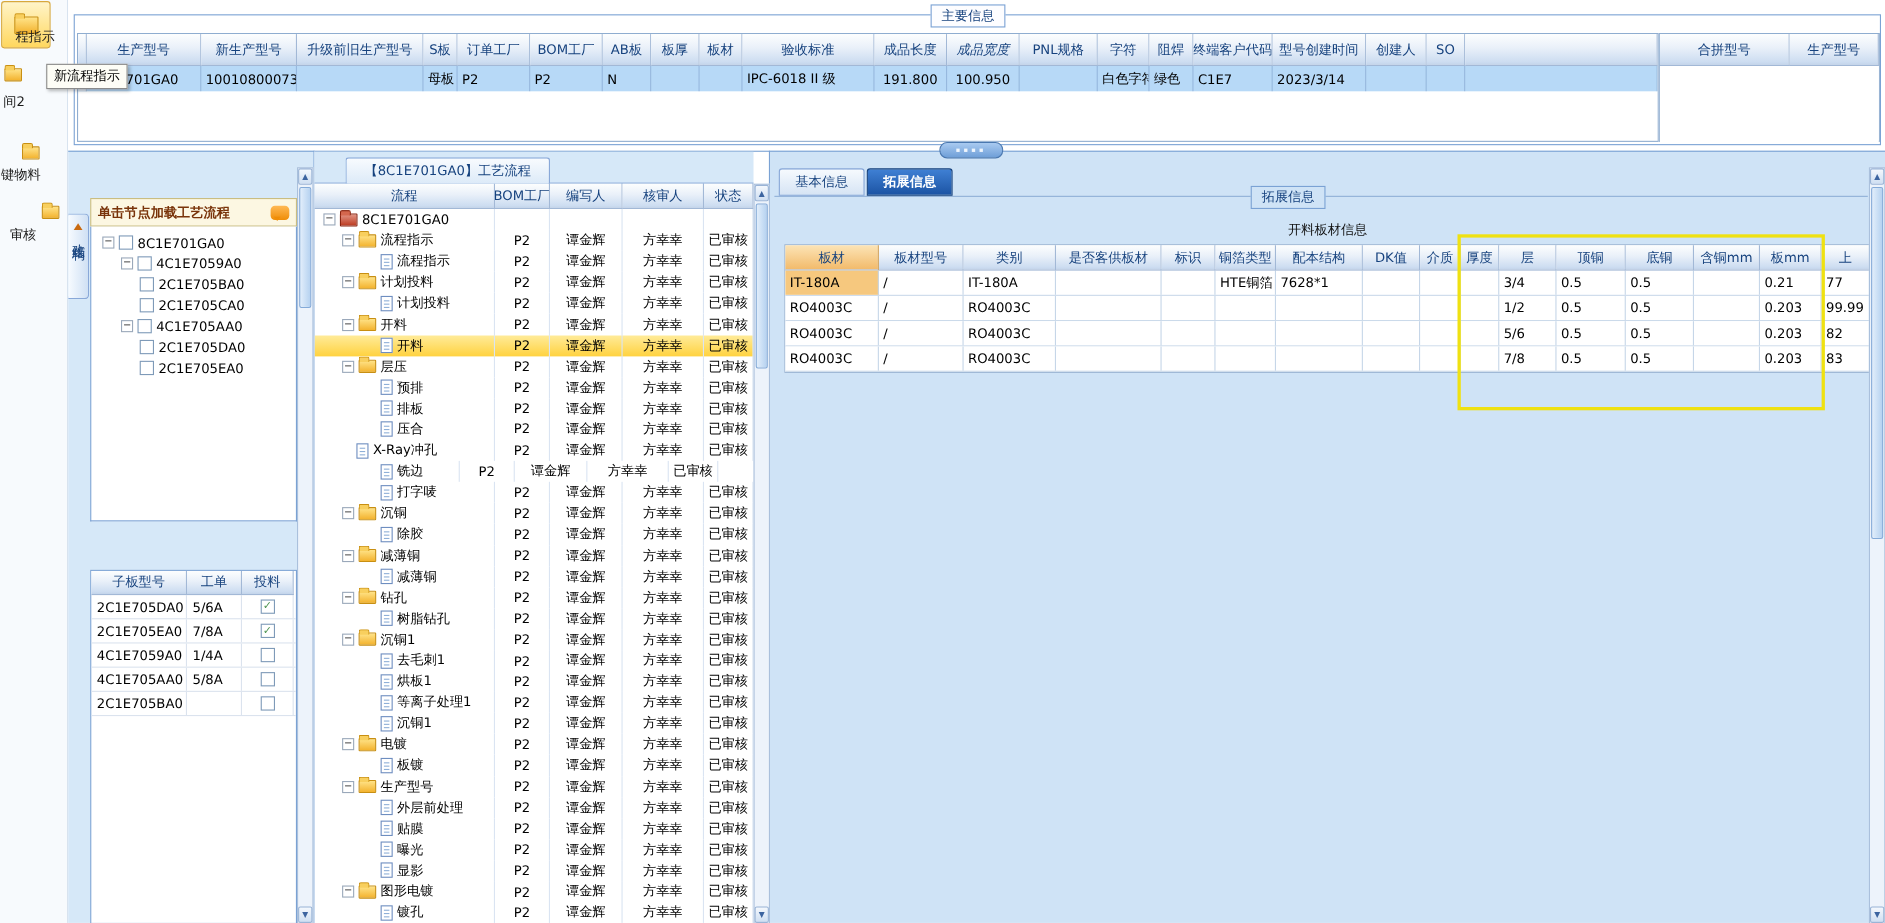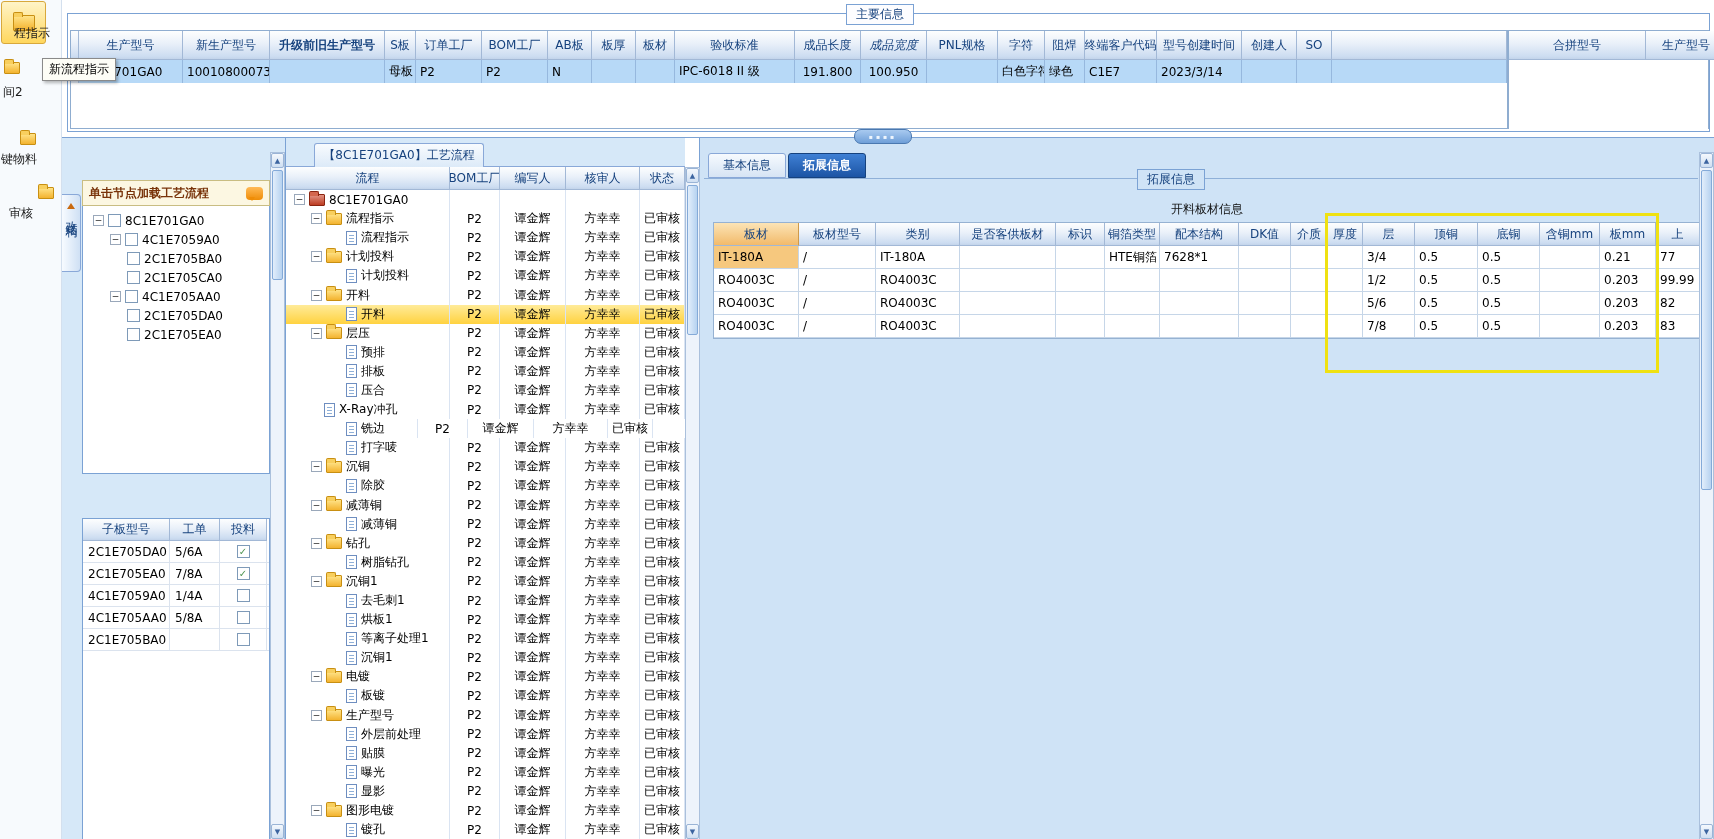--- a/index.html
+++ b/index.html
@@ -69,21 +69,21 @@
 #structure-notes{position:absolute;left:22px;top:341px;width:192px;color:#1f3fc8}
 .note{text-decoration:underline;white-space:nowrap;line-height:17px;overflow:hidden}
 #sub-table{position:absolute;left:20px;top:380px;width:188px;height:322px;background:#fff;border:1px solid #7ba2d4;overflow:hidden}
 #sub-table-header{display:flex;height:22px}
 .srow{display:flex;height:22px;border-bottom:1px solid #dbe3ee}
 .scell{display:flex;align-items:center;padding:0 5px;border-right:1px solid #dbe3ee;overflow:hidden;white-space:nowrap;flex:none;height:100%}
 .scell.center{justify-content:center}
 
 
 #process-strip{position:absolute;left:0;top:0;width:399px;height:29px;background:#d6e8f8;border-bottom:1px solid #89a8d8}
-#process-title-tab{position:absolute;left:28px;top:5px;width:170px;height:24px;background:linear-gradient(#f8fbfe,#dceaf8);border:1px solid #89a8d8;border-bottom:none;border-radius:3px 3px 0 0;display:flex;align-items:center;justify-content:center;color:#16427e;z-index:2;white-space:nowrap}
+#process-title-tab{position:absolute;left:28px;top:5px;width:186px;height:24px;background:linear-gradient(#f8fbfe,#dceaf8);border:1px solid #89a8d8;border-bottom:none;border-radius:3px 3px 0 0;display:flex;align-items:center;justify-content:center;color:#16427e;z-index:2;white-space:nowrap}
 #process-header{position:absolute;left:0;top:29px;width:399px;height:23px;display:flex}
 #process-rows{position:absolute;left:0;top:52px;width:399px;height:650px;overflow:hidden}
 .prow{display:flex;height:19.1px;align-items:stretch}
 .prow.sel{background:linear-gradient(#ffeb99,#ffd23f)}
 .pcell{display:flex;align-items:center;height:100%;border-right:1px solid #dae4f2;padding:0 3px;overflow:hidden;white-space:nowrap;flex:none}
 .pcell.pc{justify-content:center}
 .plabel{margin-left:4px}
 
 
 #detail-tabs{position:absolute;left:8px;top:15px;height:25px;display:flex;z-index:3}
@@ -124,21 +124,21 @@
   <div id="tooltip">新流程指示</div>
 
   <div id="top-panel">
     <div id="top-groupbox"></div>
     <div id="top-group-label" class="group-label">主要信息</div>
     <div id="main-grid">
       <div id="main-grid-header">
           <div class="hcell hgrad corner" style="width: 8px;"></div>
           <div class="hcell hgrad" style="width: 104px;">生产型号</div>
           <div class="hcell hgrad" style="width: 87px;">新生产型号</div>
-          <div class="hcell hgrad" style="width: 115px; font-weight: bold;">升级前旧生产型号</div>
+          <div class="hcell hgrad" style="width: 115px;">升级前旧生产型号</div>
           <div class="hcell hgrad" style="width: 31px;">S板</div>
           <div class="hcell hgrad" style="width: 66px;">订单工厂</div>
           <div class="hcell hgrad" style="width: 66px;">BOM工厂</div>
           <div class="hcell hgrad" style="width: 44px;">AB板</div>
           <div class="hcell hgrad" style="width: 44px;">板厚</div>
           <div class="hcell hgrad" style="width: 39px;">板材</div>
           <div class="hcell hgrad" style="width: 120px;">验收标准</div>
           <div class="hcell hgrad" style="width: 66px;">成品长度</div>
           <div class="hcell hgrad" style="width: 66px; font-style: italic;">成品宽度</div>
           <div class="hcell hgrad" style="width: 71px;">PNL规格</div>
@@ -169,21 +169,21 @@
           <div class="vcell" style="width: 40px;">绿色</div>
           <div class="vcell" style="width: 72px;">C1E7</div>
           <div class="vcell" style="width: 85px;">2023/3/14</div>
           <div class="vcell" style="width: 55px;"></div>
           <div class="vcell" style="width: 35px;"></div>
           <div class="vcell" style="flex: 1 1 0%;"></div>
         </div>
     </div>
     <div id="right-grid">
       <div class="rg-header">
-        <div class="hcell hgrad" style="width:137px">合拼型号</div>
+        <div class="hcell hgrad" style="width:118px">合拼型号</div>
         <div class="hcell hgrad" style="width:81px">生产型号</div>
       </div>
       <div class="rg-body"></div>
     </div>
   </div>
 
   <div id="splitter-grip">
       <span class="dots">▪▪▪▪</span>
     </div>
 

